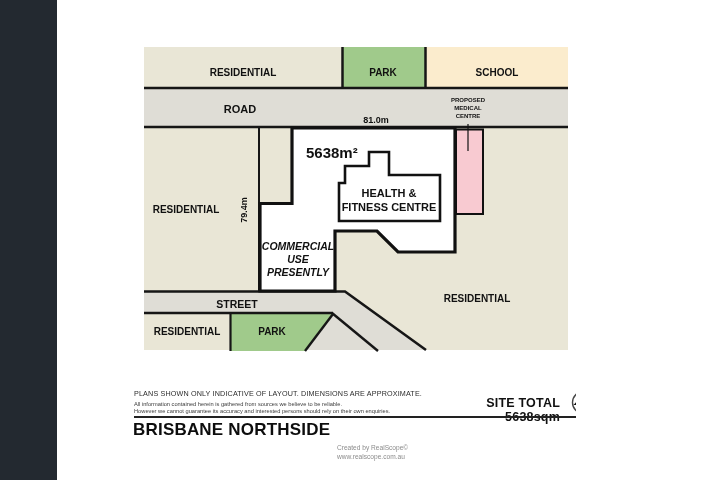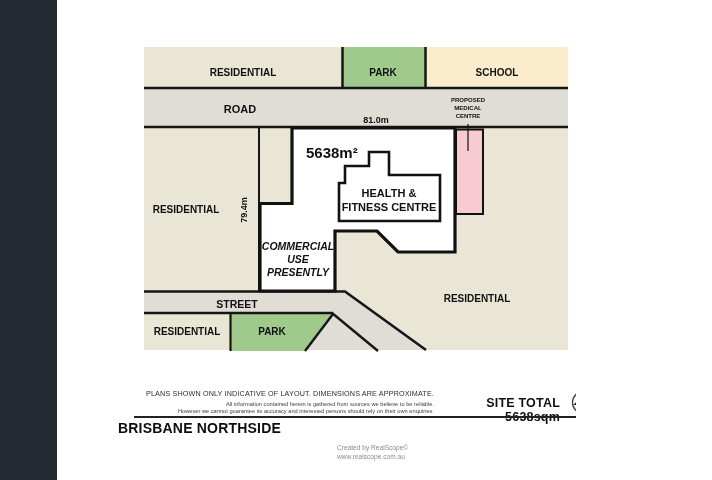--- a/index.html
+++ b/index.html
@@ -4,27 +4,27 @@
 <style>
   html,body{margin:0;padding:0;background:#fff;}
   #stage{position:relative;width:576px;height:480px;background:#fff;overflow:hidden;
          font-family:"Liberation Sans",sans-serif;}
   .sidebar{position:absolute;top:0;height:480px;width:57px;}
   #bar-left{left:0;}
   #bar-right{left:655px;}
   svg{position:absolute;left:0;top:0;}
   svg text{font-family:"Liberation Sans",sans-serif;font-weight:bold;fill:#111;}
   .footer-el{position:absolute;color:#111;}
-  #disclaimer{left:134px;top:390px;width:300px;text-align:right;}
+  #disclaimer{left:134px;top:390px;width:300px;}
   #disclaimer .d1{font-size:7.2px;line-height:8.5px;color:#2b2b2b;letter-spacing:.15px;margin-bottom:2px;}
   #disclaimer .d2,#disclaimer .d3{font-size:5.7px;line-height:7px;color:#3d3d3d;}
   #site-total{left:444px;top:396px;width:116px;text-align:right;font-weight:bold;font-size:12.5px;letter-spacing:.2px;}
   #north{left:571px;top:390px;}
   #rule{left:134px;top:416px;width:462px;height:1.6px;background:#222;}
-  #title{left:118px;top:420px;font-weight:bold;font-size:14px;letter-spacing:.2px;color:#0d0d0d;}
+  #title{left:133px;top:420px;font-weight:bold;font-size:17px;letter-spacing:.2px;color:#0d0d0d;}
   #credits{left:337px;top:443px;font-size:6.6px;line-height:9.2px;color:#8c8c8c;}
 </style>
 </head>
 <body>
 
 <div id="stage">
 
   <div id="bar-left" class="sidebar" style="background:#232930;"></div>
   <div id="bar-right" class="sidebar" style="background:#232930;"></div>
 

